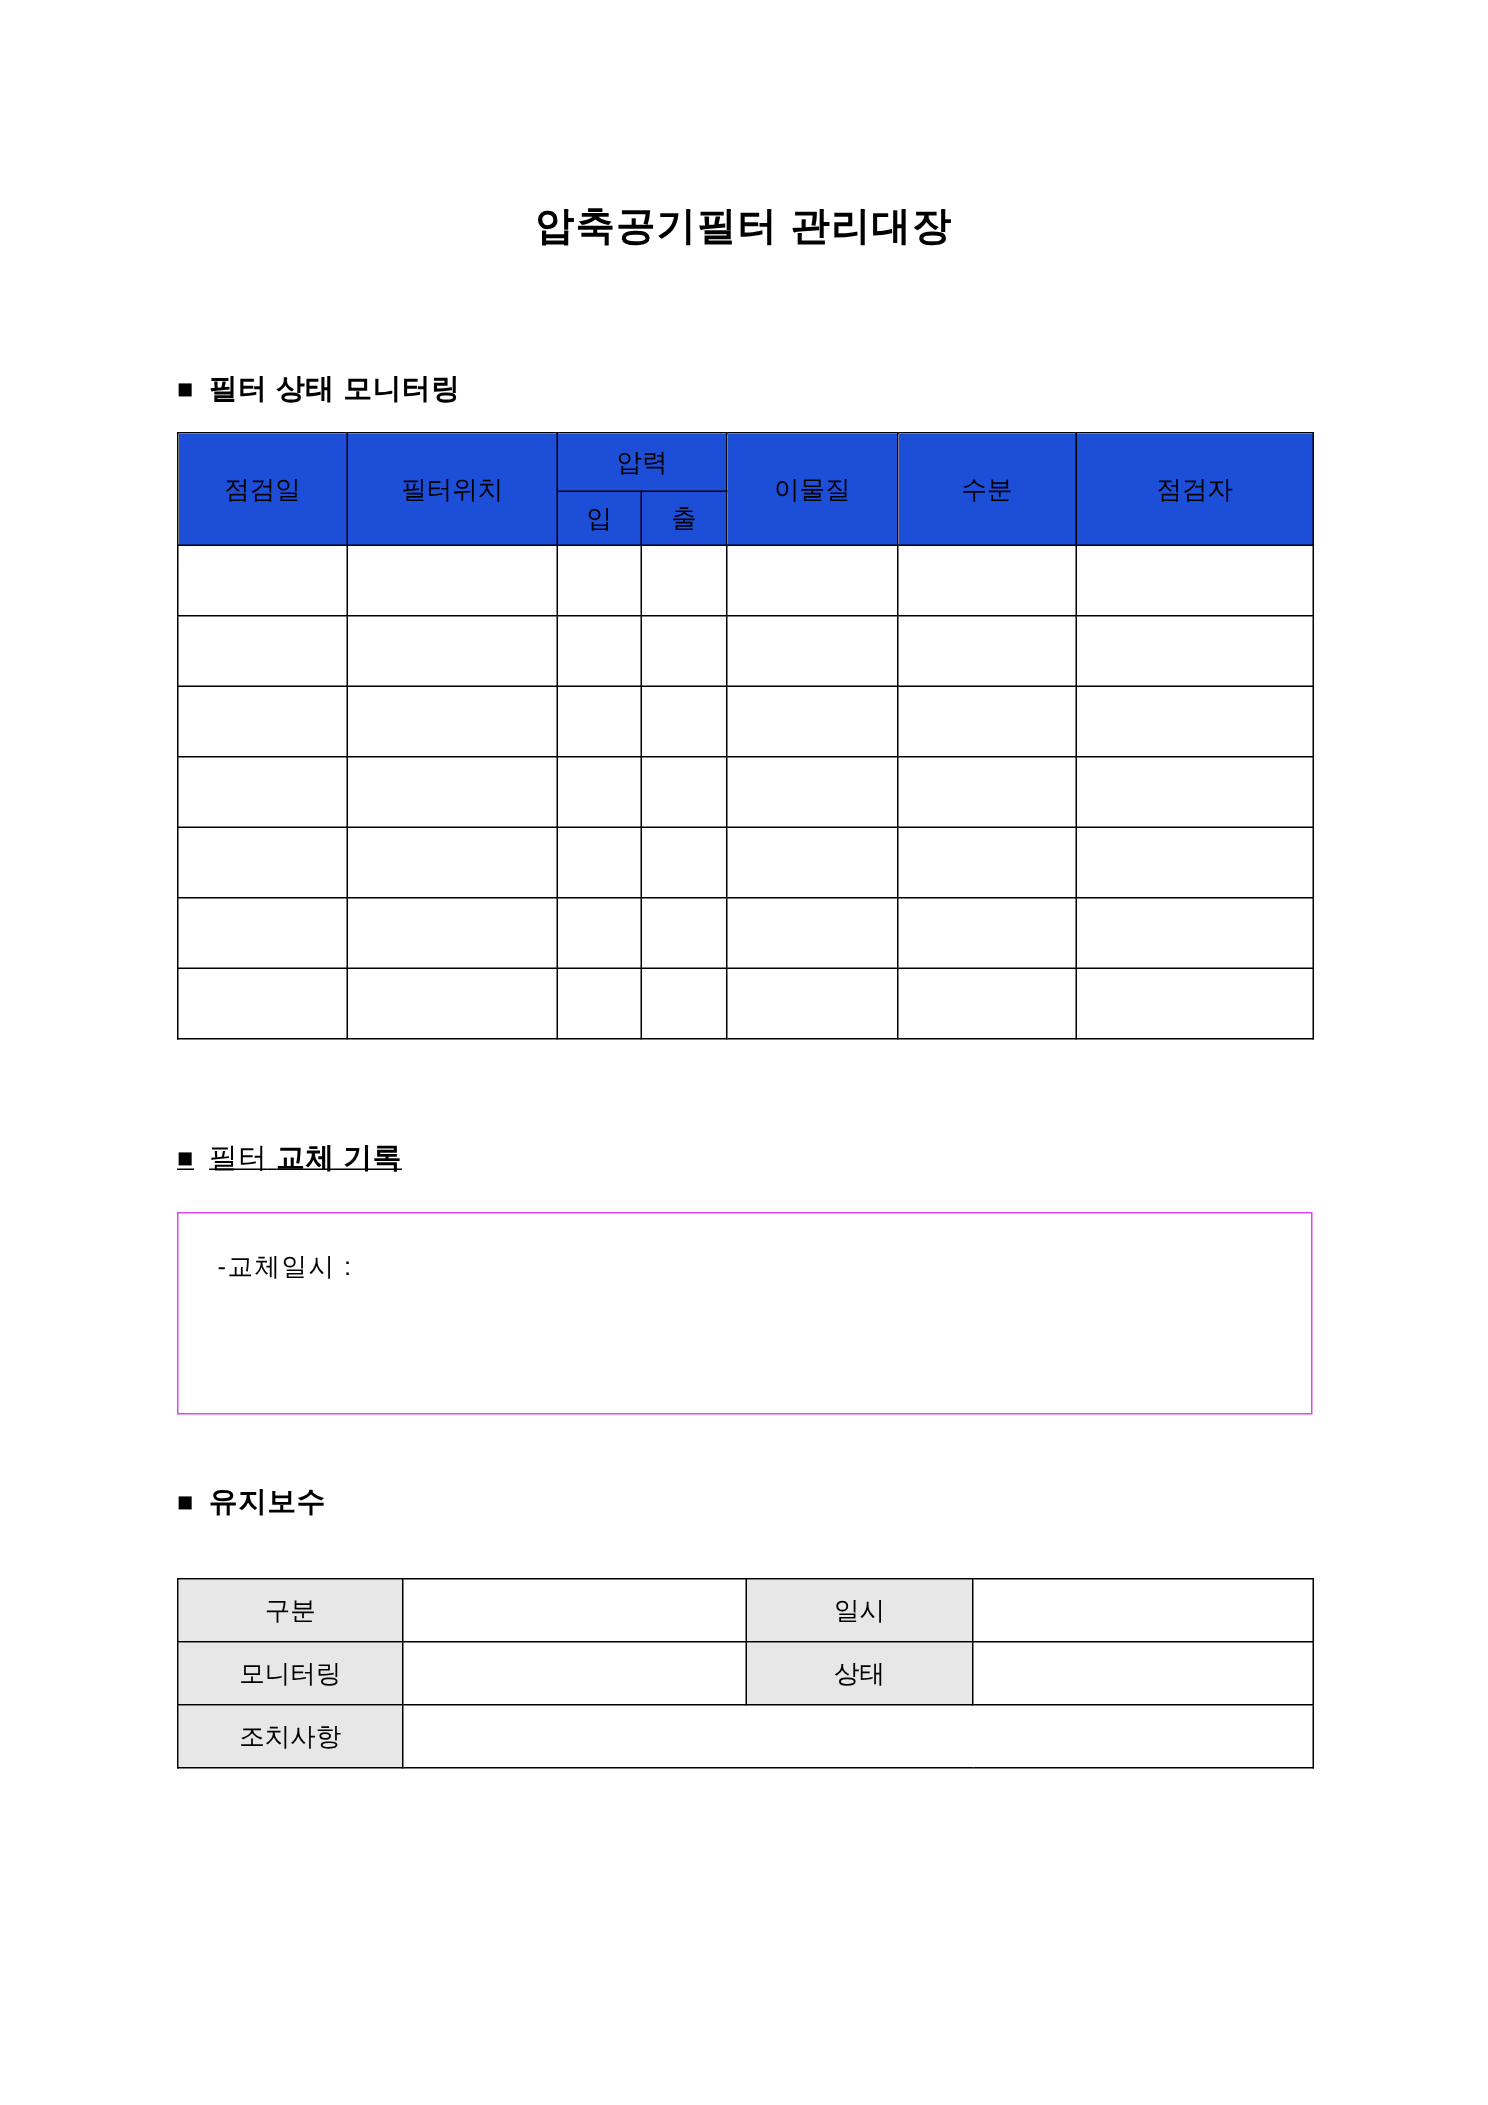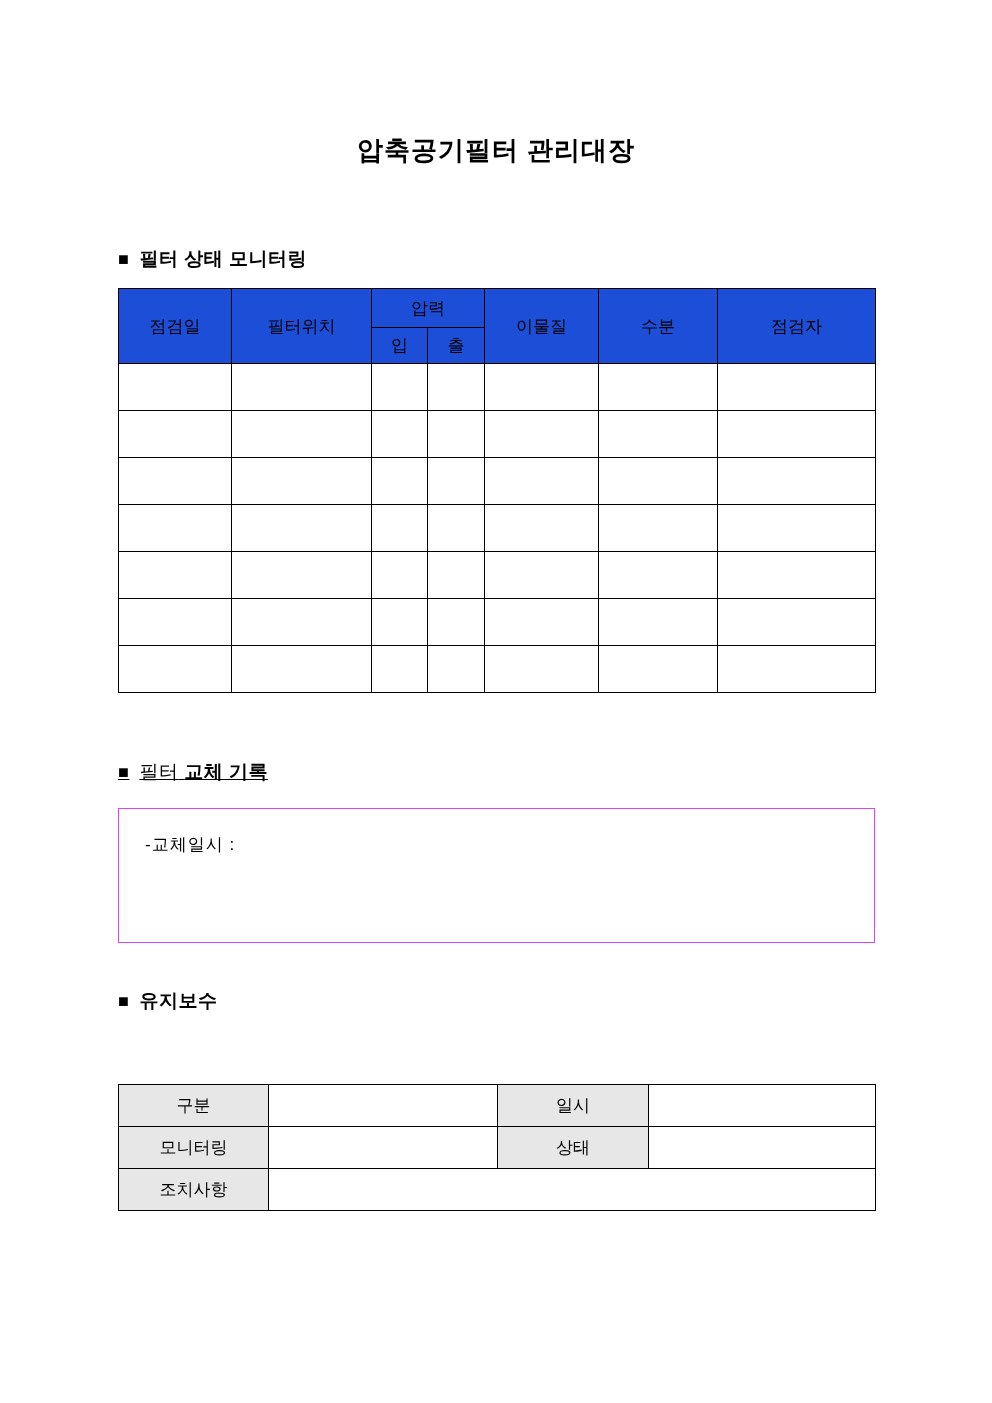--- a/index.html
+++ b/index.html
@@ -68,21 +68,21 @@
     height: 135px;
     border: 1px solid #d946ef;
     padding: 14px 20px 0 26px;
   }
   .replacement-box .field-line {
     font-size: 17px;
     line-height: 43px;
     letter-spacing: 1px;
   }
 
-  .maintenance-table { top: 1084px; padding-left: 11px; }
+  .maintenance-table { top: 1052px; padding-left: 11px; }
   .maintenance-table td { height: 42px; }
   .maintenance-table td.label-cell { background: #e7e7e7; }
 </style>
 </head>
 <body>
 
 <div class="page">
 
   <div class="doc-title">압축공기필터 관리대장</div>
 

